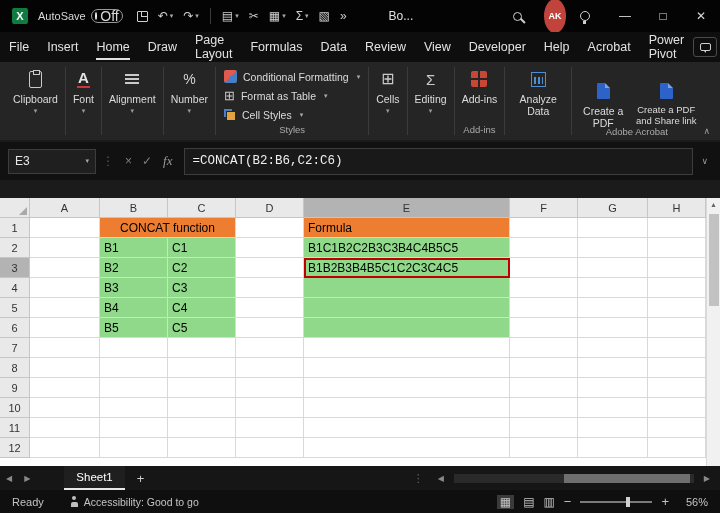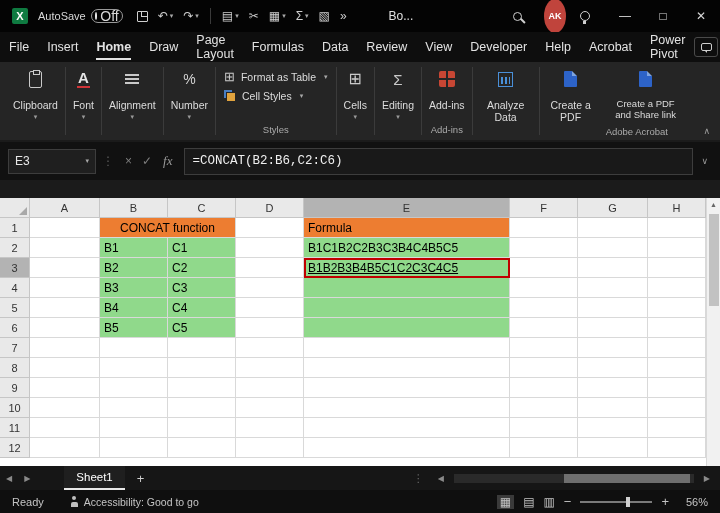--- a/index.html
+++ b/index.html
@@ -34,33 +34,33 @@
             font-weight:bold; display:flex; align-items:center; justify-content:center; margin-right:14px; }
   .ic-bulb { width:10px; height:10px; border:1.5px solid #cfcfcf; border-radius:50%; position:relative; margin-right:16px; }
   .ic-bulb::after { content:""; position:absolute; left:2px; bottom:-4px; width:3px; height:3px; background:#cfcfcf; }
   .winbtn { width:38px; height:32px; display:flex; align-items:center; justify-content:center;
             font-size:12px; color:#d8d8d8; }
 
   
   .menubar { top:32px; height:30px; background:#0e0e0e; display:flex; align-items:center;
              font-size:12.5px; color:#e2e2e2; }
   .mi { padding:0 9px; height:30px; display:flex; align-items:center; position:relative; }
-  .mi.active { font-weight:bold; }
+  .mi.active { font-weight:normal; }
   .mi.active::after { content:""; position:absolute; left:9px; right:9px; bottom:2px; height:2px; background:#e2e2e2; }
   .menu-right { margin-left:auto; display:flex; align-items:center; gap:8px; margin-right:12px; }
   .chrome-btn { width:24px; height:20px; border:1px solid #4a4a4a; border-radius:3px;
                 display:flex; align-items:center; justify-content:center; }
   .ic-bubble { width:11px; height:8px; border:1px solid #cfcfcf; border-radius:2px; position:relative; }
   .ic-bubble::after { content:""; position:absolute; left:2px; bottom:-3px; border-left:3px solid transparent;
                       border-top:3px solid #cfcfcf; }
 
   
   .ribbon { top:62px; height:78px; background:#252525; display:flex; align-items:stretch; padding-left:6px; position:relative; }
   .grp { display:flex; flex-direction:column; align-items:center; padding:7px 7px 2px; }
-  .glabel { font-size:10.5px; color:#dcdcdc; margin-top:10px; white-space:nowrap; }
+  .glabel { font-size:10.5px; color:#dcdcdc; margin-top:4px; white-space:nowrap; }
   .glabel.wrap { white-space:normal; text-align:center; width:52px; line-height:1.15; }
   .gcaret { font-size:7px; color:#9a9a9a; margin-top:2px; }
   .grp-bottom { margin-top:auto; font-size:9.5px; color:#ababab; padding-bottom:3px; display:flex; align-items:center; gap:2px; }
   .gsep { width:1px; background:#3b3b3b; margin:5px 0; }
   .gicon { height:20px; display:flex; align-items:center; justify-content:center; }
   .ic-clip { width:13px; height:17px; border:1px solid #c9c9c9; border-radius:2px; position:relative; }
   .ic-clip::before { content:""; position:absolute; top:-2px; left:3px; width:5px; height:3px; background:#252525; border:1px solid #c9c9c9; }
   .ic-fontA { font-size:15px; font-weight:bold; color:#e4e4e4; border-bottom:2px solid #d13438; line-height:1.1; padding:0 1px; }
   .ic-align { width:14px; height:11px; background:linear-gradient(#c9c9c9 2px, transparent 2px); background-size:14px 4px; }
   .ic-pct { font-size:14px; color:#d4d4d4; }
@@ -104,21 +104,21 @@
            color:#333; font-size:11px; display:flex; align-items:center; justify-content:center; }
   .hcell.sel { background:#b3b3b3; }
   .corner { position:relative; }
   .corner::after { content:""; position:absolute; right:2px; bottom:2px;
                    border-left:8px solid transparent; border-bottom:8px solid #a9a9a9; }
   .cell { background:#fff; border-right:1px solid #d9d9d9; border-bottom:1px solid #d9d9d9;
           font-size:12px; color:#000; display:flex; align-items:center; padding:0 4px;
           white-space:nowrap; overflow:hidden; }
   .cell.orange { background:var(--orange); }
   .cell.green { background:var(--green); }
-  .cell.selcell { outline:2px solid var(--red); outline-offset:-2px; z-index:2;text-decoration:underline; }
+  .cell.selcell { outline:2px solid var(--red); outline-offset:-2px; z-index:2; }
   .vscroll { position:absolute; right:0; top:0; width:14px; height:268px; background:#f1f1f1; border-left:1px solid #d9d9d9; }
   .vscroll .arr { display:block; text-align:center; color:#666; font-size:7px; padding-top:3px; }
   .vthumb { position:absolute; left:2px; top:16px; width:10px; height:92px; background:#c2c2c2; }
 
   
   .tabbar { top:466px; height:24px; background:#161616; display:flex; align-items:center; color:#cfcfcf; }
   .tabnav { color:#8a8a8a; font-size:8px; padding:0 6px; }
   .sheettab { margin-left:28px; height:24px; display:flex; align-items:center; padding:0 12px;
               font-size:11.5px; color:#fff; border-bottom:2px solid #e8e8e8; background:#1f1f1f; }
   .addsheet { font-size:13px; color:#cfcfcf; padding:0 12px; }
@@ -251,20 +251,25 @@
   <div class="grp">
     <span class="gicon">
         <span class="ic-pct">%</span>
       </span>
     <span class="glabel">Number</span>
     <span class="gcaret">▾</span>
   </div>
   <div class="gsep"></div>
   <div class="styles-grp">
     <span class="srow">
+      <span class="ic-cf"></span>
+      <span>Conditional Formatting</span>
+      <span class="caret">▾</span>
+    </span>
+    <span class="srow">
       <span class="ic-sq">⊞</span>
       <span>Format as Table</span>
       <span class="caret">▾</span>
     </span>
     <span class="srow">
       <span class="ic-cellstyles"></span>
       <span>Cell Styles</span>
       <span class="caret">▾</span>
     </span>
     <span class="grp-bottom styles-bottom">Styles</span>
@@ -294,21 +299,21 @@
     <span class="grp-bottom">Add-ins</span>
   </div>
   <div class="gsep"></div>
   <div class="grp">
     <span class="gicon">
         <span class="ic-analyze"></span>
       </span>
     <span class="glabel wrap">Analyze Data</span>
   </div>
   <div class="gsep"></div>
-  <div class="grp" style="flex-direction:row; align-items:stretch; gap:16px; padding-top:0;">
+  <div class="grp" style="flex-direction:row; align-items:stretch; gap:4px; padding-top:12px;">
     <span class="grp" style="padding:7px 2px 2px;">
       <span class="gicon">
           <span class="ic-pdf"></span>
         </span>
       <span class="glabel wrap" style="width:44px;">Create a PDF</span>
     </span>
     <span class="grp" style="padding:7px 2px 2px;">
       <span class="gicon">
           <span class="ic-pdf"></span>
         </span>

